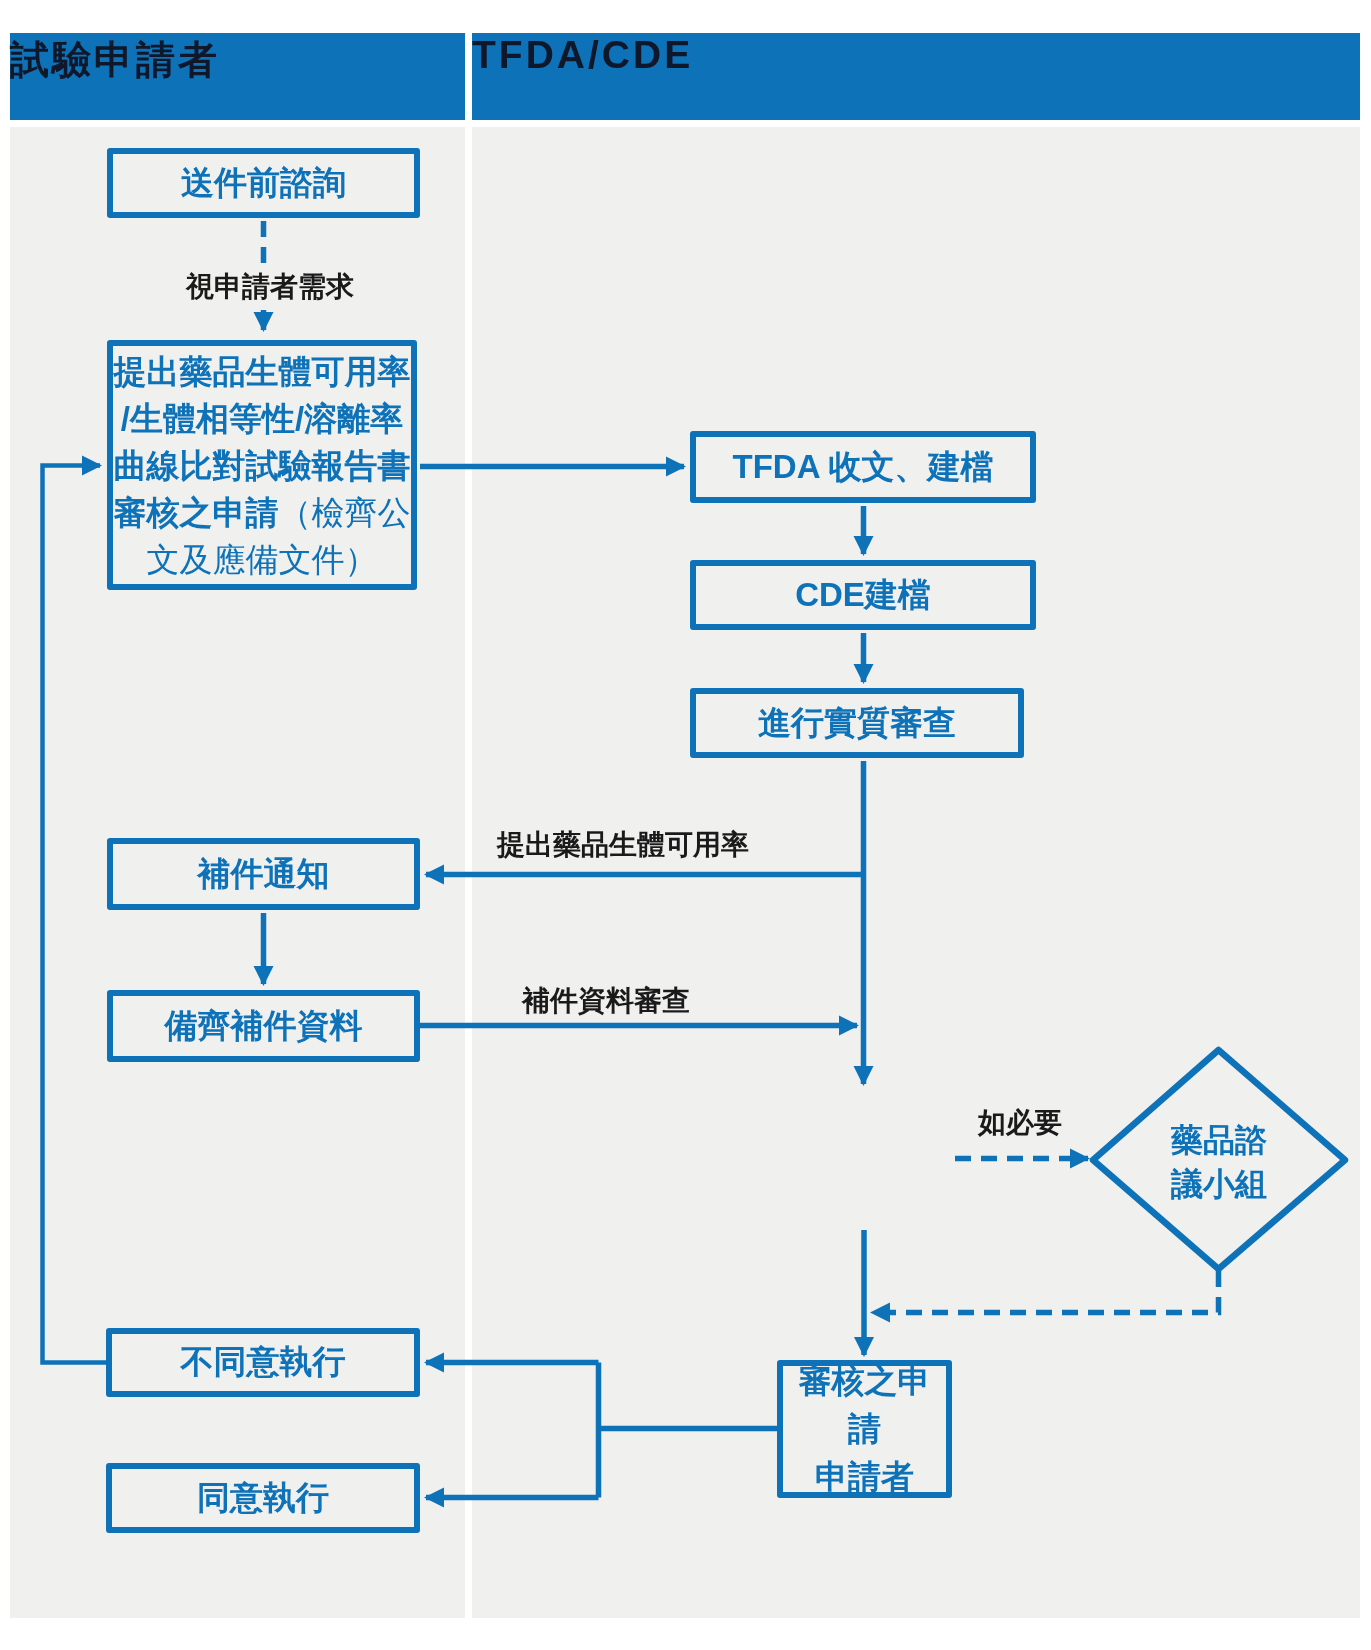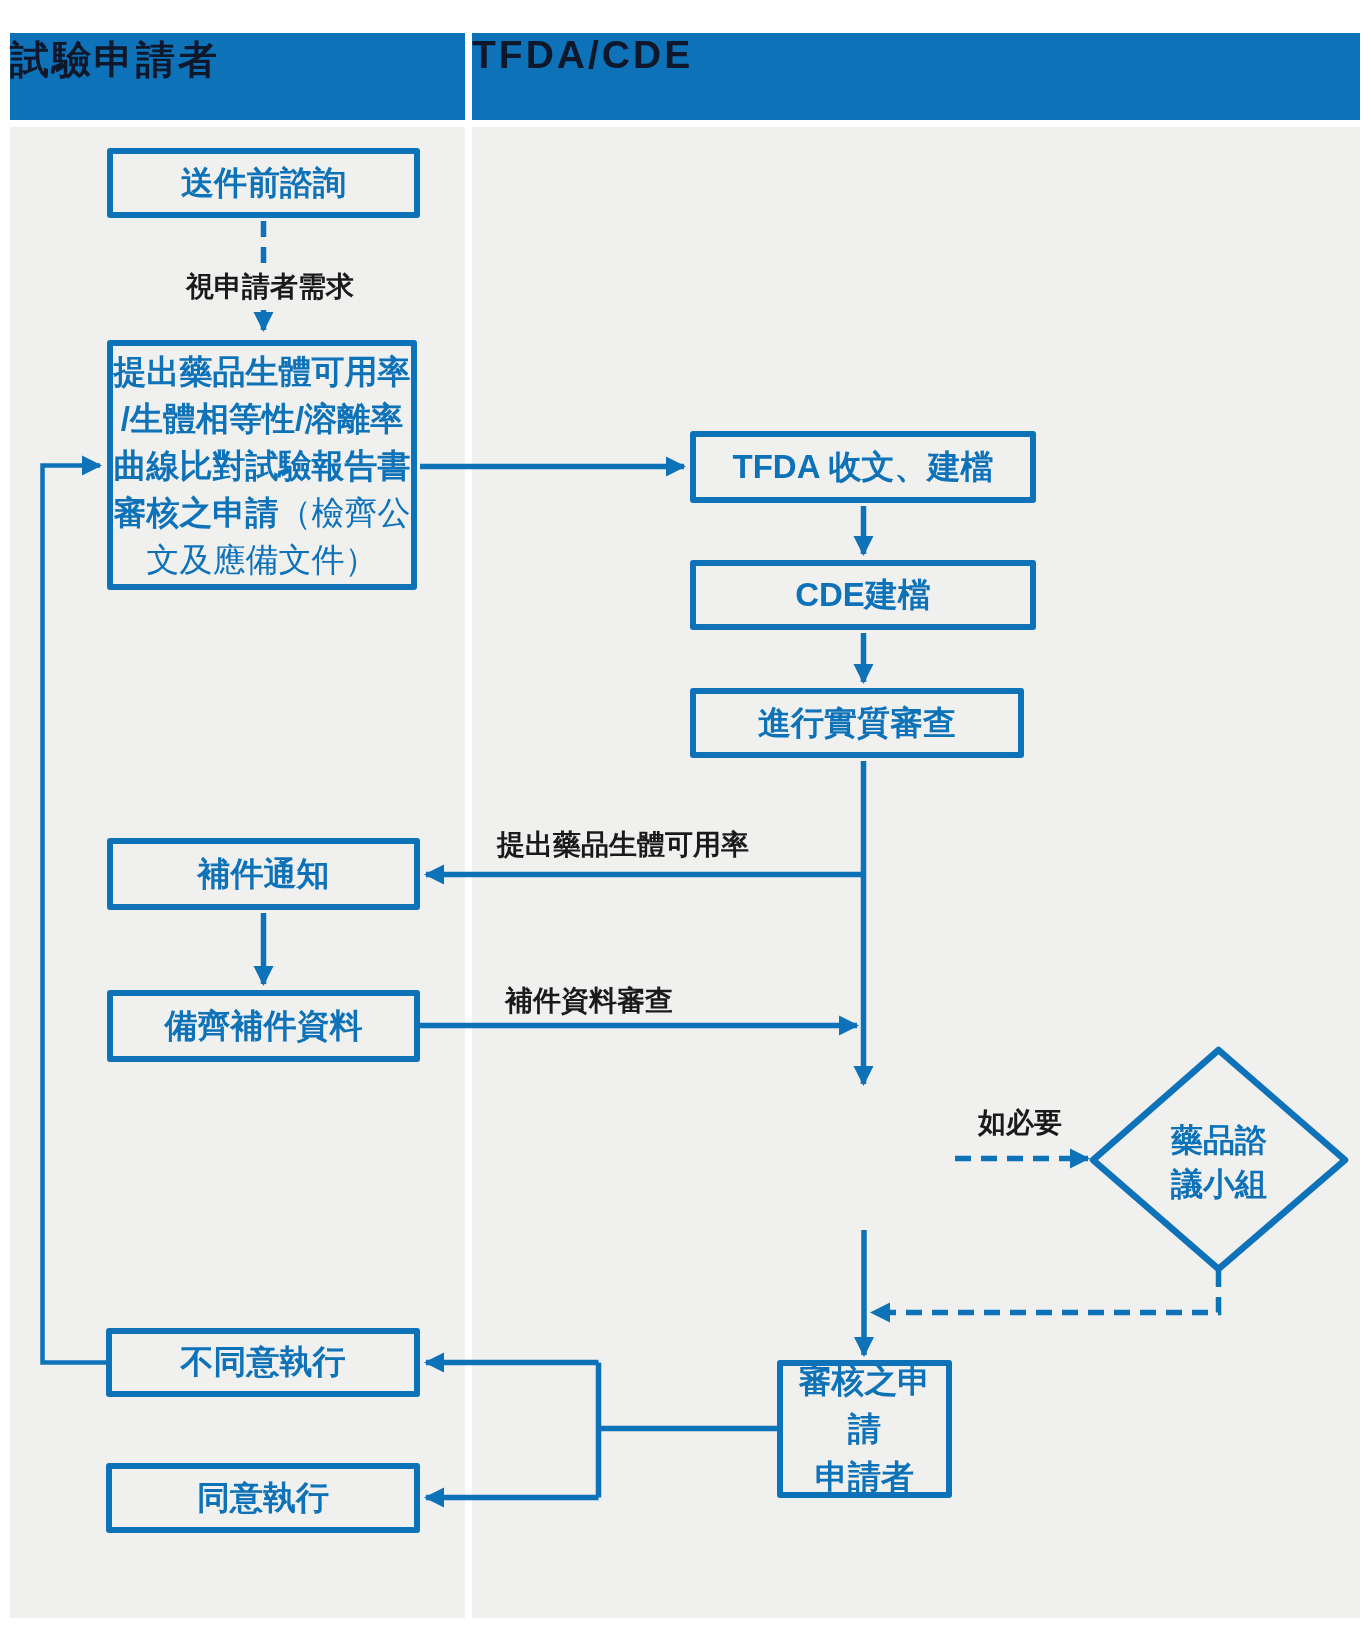--- a/index.html
+++ b/index.html
@@ -136,17 +136,17 @@
   <div id="diamond-text" style="left:1119px;top:1118px;width:200px;">
     <div>藥品諮</div>
     <div>議小組</div>
   </div>
 
   <div class="black-label" id="label-need" style="left:165px;top:264px;width:198px;">視申請者需求</div>
 
 
   <div class="black-label" style="left:497px;top:826px;">提出藥品生體可用率</div>
 
-  <div class="black-label" style="left:505px;top:982px;">補件資料審查</div>
+  <div class="black-label" style="left:522px;top:982px;">補件資料審查</div>
 
   <div class="black-label" style="left:978px;top:1104px;">如必要</div>
 
 </div>
 
 </body></html>

